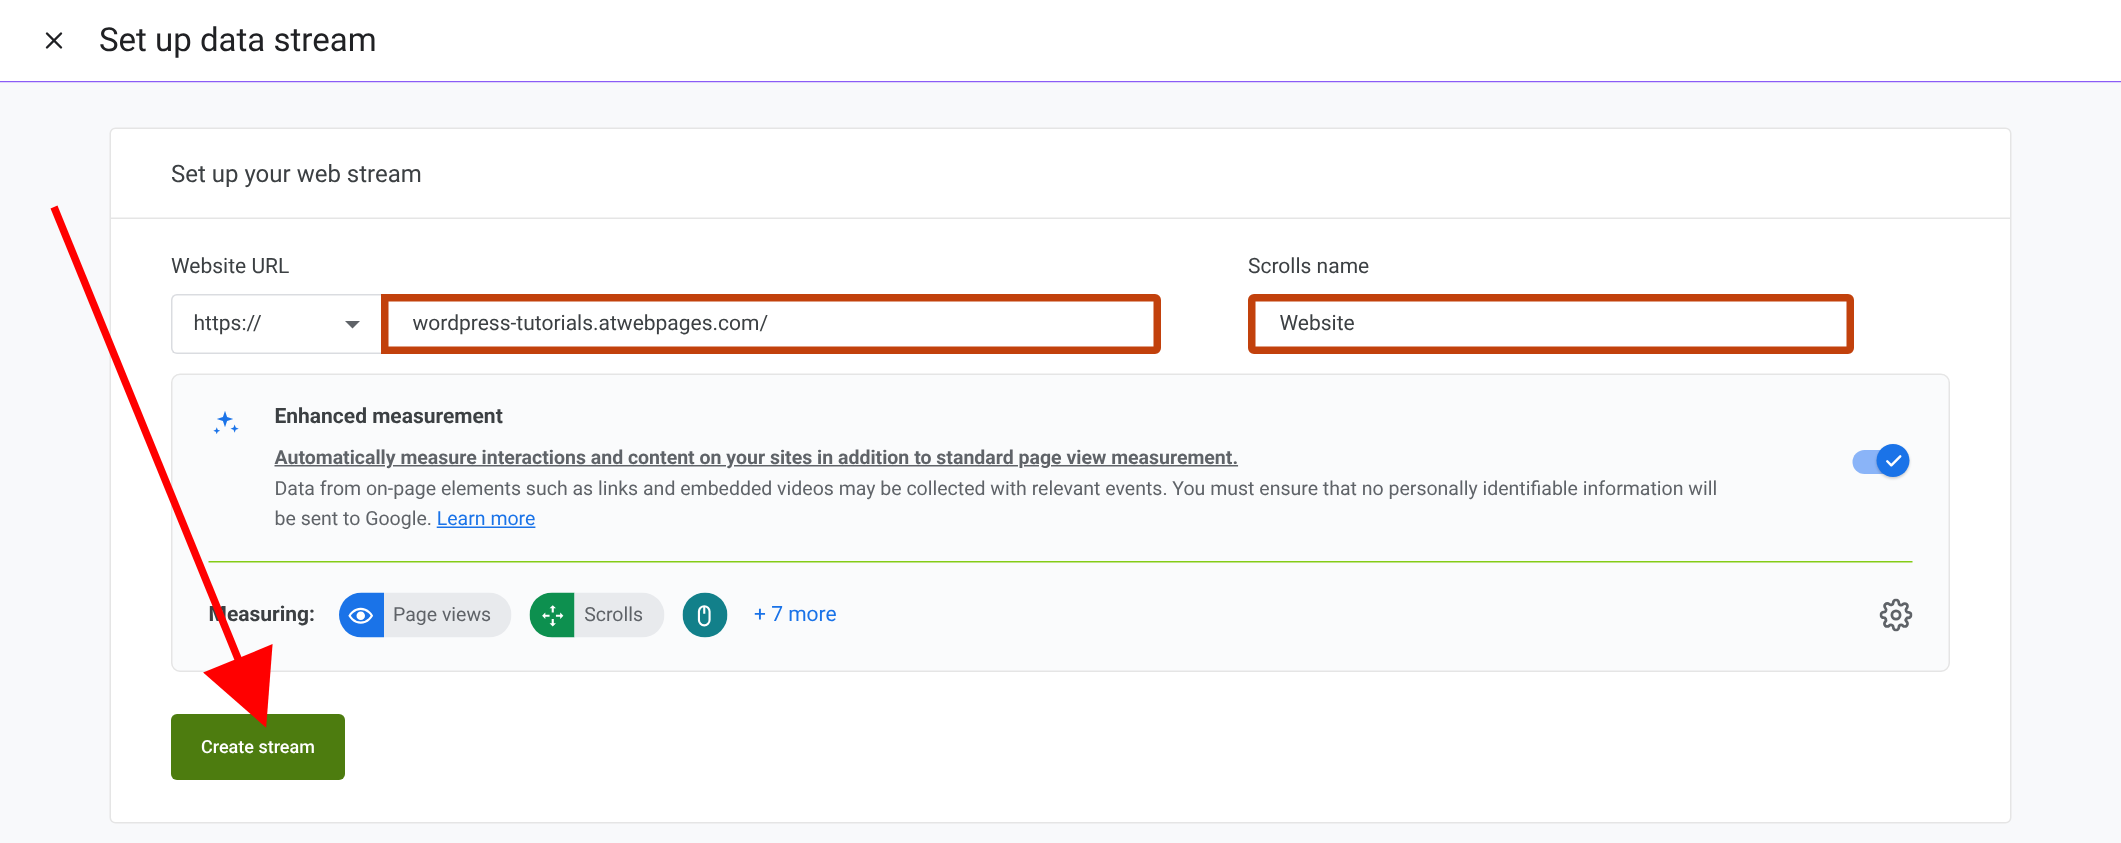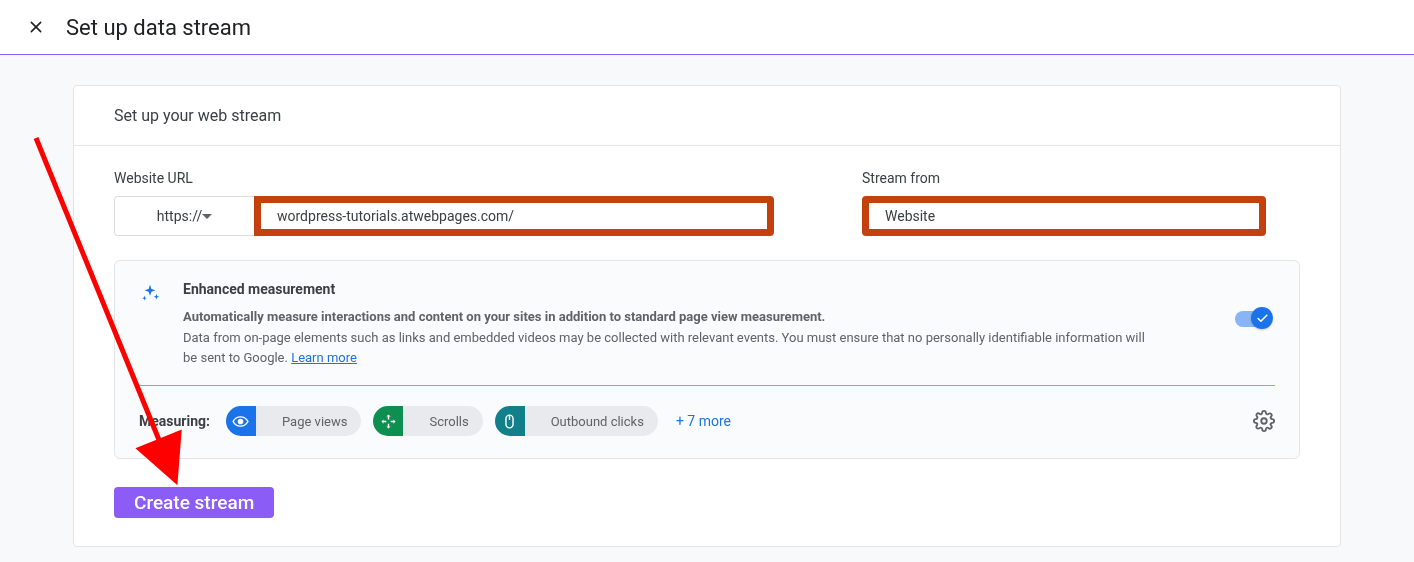--- a/index.html
+++ b/index.html
@@ -52,22 +52,22 @@
   padding: 20px 40px;
   border-bottom: 1px solid #e5e5e5;
   font-size: 16px;
   color: #3c4043;
 }
 .card-body {
   padding: 24px 40px 28px;
 }
 .form-row {
   display: flex;
-  gap: 88px;
-  margin-bottom: 24px;
+  gap: 58px;
+  margin-bottom: 13px;
 }
 .field-group { display: flex; flex-direction: column; }
 .field-label {
   font-size: 14px;
   color: #3c4043;
   margin-bottom: 10px;
 }
 .url-combo {
   display: flex;
   width: 660px;
@@ -77,31 +77,31 @@
   height: 40px;
   border: 1px solid #dadce0;
   border-right: none;
   border-radius: 4px 0 0 4px;
   display: flex;
   align-items: center;
   padding: 0 14px;
   font-size: 14px;
   color: #3c4043;
   cursor: pointer;
-  justify-content: center;
+  justify-content: space-between;
 }
 .caret-down {
   width: 0; height: 0;
   border-left: 5px solid transparent;
   border-right: 5px solid transparent;
   border-top: 5px solid #5f6368;
 }
 .text-input {
   height: 40px;
-  border: 7px solid #c2410c;
+  border: 5px solid #c2410c;
   border-radius: 0 4px 4px 0;
   padding: 0 16px;
   font-size: 14px;
   color: #3c4043;
   outline: none;
   flex: 1;
   font-family: inherit;
 }
 .stream-input {
   width: 404px;
@@ -129,20 +129,21 @@
   font-size: 14px;
   font-weight: 700;
   color: #3c4043;
   margin-bottom: 12px;
 }
 .enh-line1 {
   font-size: 13px;
   font-weight: 700;
   color: #5f6368;
   margin-bottom: 4px;
+  text-decoration: underline;
 }
 .enh-line2 {
   font-size: 13px;
   color: #5f6368;
   line-height: 1.5;
 }
 .learn-link {
   color: #1a73e8;
   text-decoration: underline;
   cursor: pointer;
@@ -202,21 +203,21 @@
   align-items: center;
   justify-content: center;
   color: #fff;
 }
 .chip-icon svg { width: 17px; height: 17px; }
 .chip-label {
   background: #e8eaed;
   height: 100%;
   display: flex;
   align-items: center;
-  padding: 0 14px 0 26px;
+  padding: 0 14px 0 6px;
   font-size: 13px;
   color: #5f6368;
 }
 .chip-blue .chip-icon { background: #1a73e8; }
 .chip-green .chip-icon { background: #0d904f; }
 .chip-teal .chip-icon { background: #12808a; }
 .more-link {
   color: #1a73e8;
   font-size: 14px;
   cursor: pointer;
@@ -224,27 +225,27 @@
 }
 .gear-right {
   margin-left: auto;
   color: #5f6368;
   cursor: pointer;
   width: 22px;
   height: 22px;
 }
 .create-btn {
   margin-top: 28px;
-  background: #8b5cf6;
+  background: #4d7c0f;
   color: #fff;
   border: none;
-  height: 31px;
+  height: 44px;
   padding: 0 20px;
   border-radius: 4px;
-  font-size: 19px;
+  font-size: 12px;
   font-weight: 500;
   cursor: pointer;
   font-family: inherit;
 }
 .arrow-overlay {
   position: absolute;
   pointer-events: none;
   left: 28px;
   top: 130px;
   width: 170px;
@@ -274,21 +275,21 @@
           <div class="field-label">Website URL</div>
           <div class="url-combo">
             <div class="proto-select">
               <span>https://</span>
               <span class="caret-down"></span>
             </div>
             <input class="text-input" type="text" value="wordpress-tutorials.atwebpages.com/" style="">
           </div>
         </div>
         <div class="field-group">
-          <div class="field-label">Stream from</div>
+          <div class="field-label">Scrolls name</div>
           <input class="text-input stream-input" type="text" value="Website" style="">
         </div>
       </div>
 
       <div class="enhanced-panel">
         <div class="enhanced-top">
           <div class="sparkle-wrap">
             <svg viewBox="0 0 24 24" width="22" height="22" fill="currentColor">
                 <path d="M12 2l1.5 4.5L18 8l-4.5 1.5L12 14l-1.5-4.5L6 8l4.5-1.5L12 2zM19 12l.8 2.2L22 15l-2.2.8L19 18l-.8-2.2L16 15l2.2-.8L19 12zM6 14l.7 1.8L8.5 16.5l-1.8.7L6 19l-.7-1.8L3.5 16.5l1.8-.7L6 14z"></path>
               </svg>
@@ -334,21 +335,20 @@
             <div class="chip-label">Scrolls</div>
           </div>
 
           <div class="chip chip-teal">
             <div class="chip-icon">
               <svg viewBox="0 0 24 24" fill="none" stroke="currentColor" stroke-width="2">
                   <rect x="7" y="3" width="10" height="18" rx="5"></rect>
                   <line x1="12" y1="3" x2="12" y2="10"></line>
                 </svg>
             </div>
-            <div class="chip-label">Outbound clicks</div>
           </div>
 
           <div class="more-link">+ 7 more</div>
 
           <div class="gear-right">
             <svg viewBox="0 0 24 24" fill="none" stroke="currentColor" stroke-width="2">
                 <circle cx="12" cy="12" r="3"></circle>
                 <path d="M19.4 15a1.7 1.7 0 0 0 .34 1.87l.06.06a2 2 0 1 1-2.83 2.83l-.06-.06a1.7 1.7 0 0 0-1.87-.34 1.7 1.7 0 0 0-1 1.56V21a2 2 0 1 1-4 0v-.09a1.7 1.7 0 0 0-1.11-1.56 1.7 1.7 0 0 0-1.87.34l-.06.06a2 2 0 1 1-2.83-2.83l.06-.06a1.7 1.7 0 0 0 .34-1.87 1.7 1.7 0 0 0-1.56-1H3a2 2 0 1 1 0-4h.09a1.7 1.7 0 0 0 1.56-1.11 1.7 1.7 0 0 0-.34-1.87l-.06-.06a2 2 0 1 1 2.83-2.83l.06.06a1.7 1.7 0 0 0 1.87.34H9a1.7 1.7 0 0 0 1-1.56V3a2 2 0 1 1 4 0v.09a1.7 1.7 0 0 0 1 1.56 1.7 1.7 0 0 0 1.87-.34l.06-.06a2 2 0 1 1 2.83 2.83l-.06.06a1.7 1.7 0 0 0-.34 1.87V9a1.7 1.7 0 0 0 1.56 1H21a2 2 0 1 1 0 4h-.09a1.7 1.7 0 0 0-1.56 1z"></path>
               </svg>
           </div>

